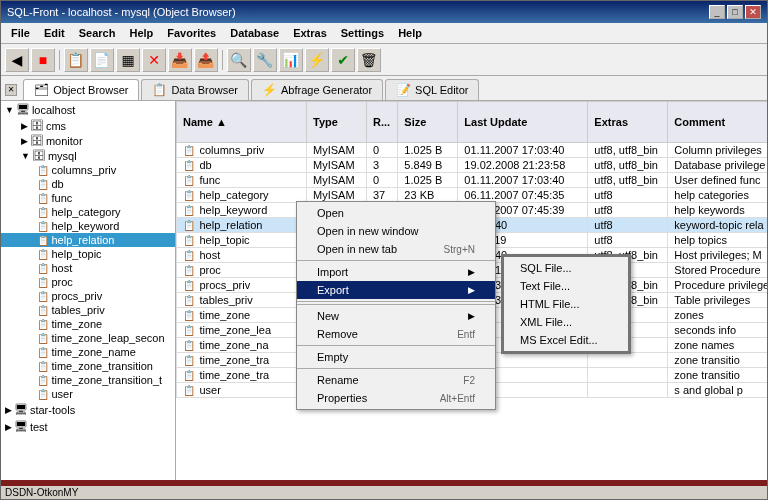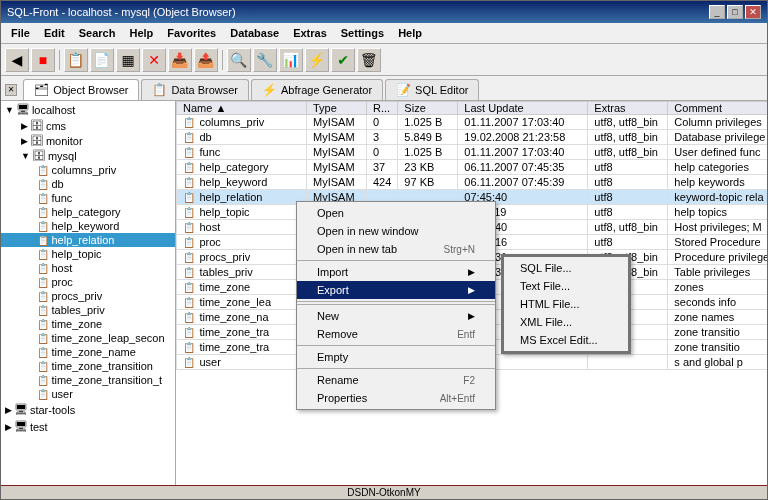--- a/index.html
+++ b/index.html
@@ -125,24 +125,24 @@
       position: relative;
     }
     .data-table {
       width: 100%;
       border-collapse: collapse;
       font-size: 11px;
     }
     .data-table th {
       background: #e8e8f0;
       border: 1px solid #ccc;
-      padding: 0 6px;
+      padding: 14px 6px;
       text-align: left;
       white-space: nowrap;
-      font-weight: normal;
+      font-weight: bold;
       position: sticky;
       top: 0;
       z-index: 1;
     }
     .data-table td {
       border: 1px solid #ddd;
       padding: 1px 6px;
       white-space: nowrap;
     }
     .data-table tr.highlighted td { background: #cce4f7; }
@@ -196,25 +196,25 @@
     }
     .sub-item {
       padding: 3px 16px;
       cursor: pointer;
       font-size: 11px;
     }
 
     
     .status-bar {
       background: #d4d0c8;
-      border-top: 1px solid #7f1d1d;
+      border-top: 6px solid #7f1d1d;
       padding: 1px 4px;
       font-size: 10px;
       display: flex;
-      justify-content: center;
+      justify-content: flex-start;
       position: absolute;
       bottom: 0;
       width: 100%;
     }
 
     
     ::-webkit-scrollbar { width: 12px; height: 12px; }
     ::-webkit-scrollbar-track { background: #f0f0f0; }
     ::-webkit-scrollbar-thumb { background: #c0c0c0; border: 1px solid #999; }
   </style>

